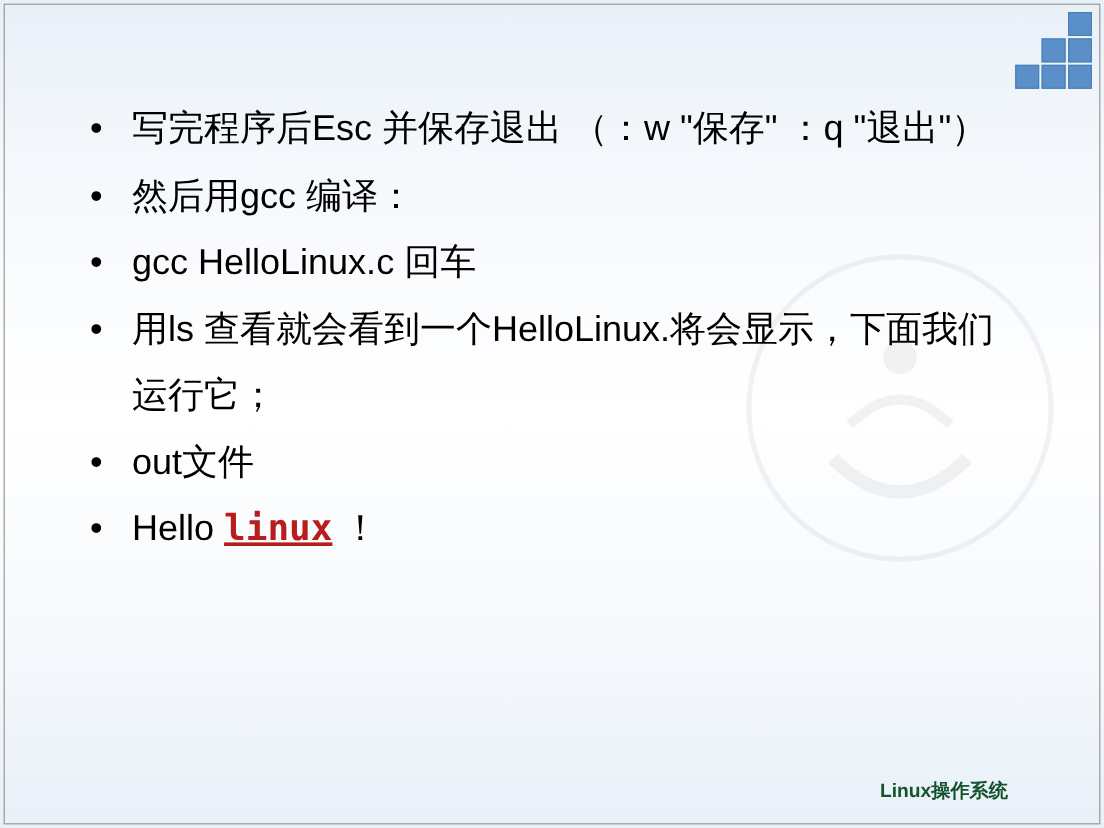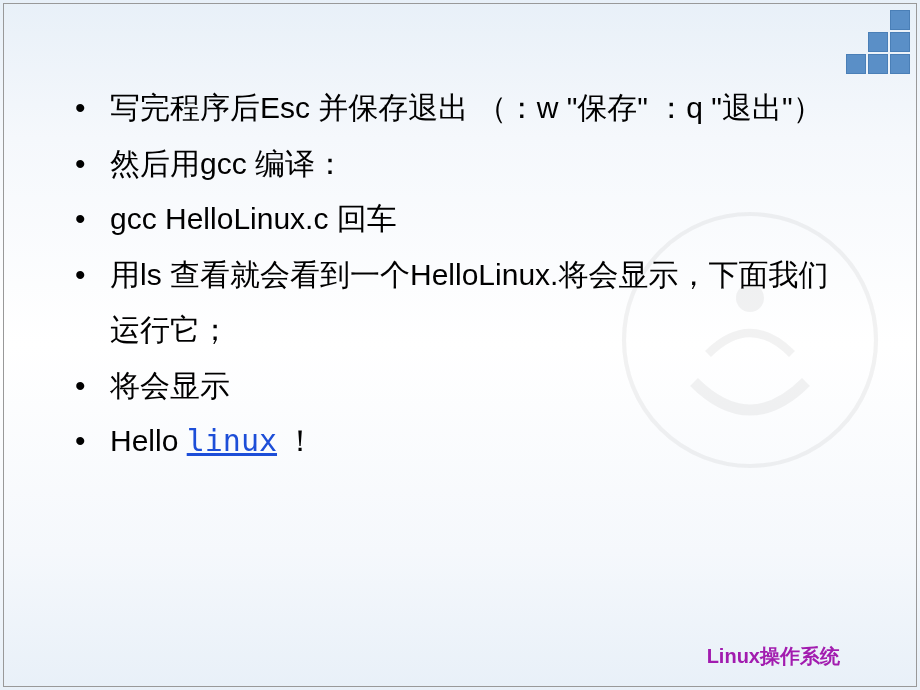--- a/index.html
+++ b/index.html
@@ -47,32 +47,32 @@
     }
     .bullet-item::before {
       content: "•";
       position: absolute;
       left: 5px;
       top: 0;
       font-size: 30px;
       color: #000;
     }
     .link-text {
-      color: #1d4ed8;
+      color: #b91c1c;
       text-decoration: underline;
       font-family: "SimSun", monospace;
-      font-weight: normal;
+      font-weight: bold;
     }
     .footer-label {
       position: absolute;
       bottom: 20px;
       right: 80px;
-      color: #a21caf;
+      color: #14532d;
       font-weight: bold;
-      font-size: 20px;
+      font-size: 16px;
     }
     .watermark-circle {
       position: absolute;
       right: 30px;
       top: 200px;
       width: 280px;
       height: 280px;
       opacity: 0.06;
       pointer-events: none;
     }
@@ -115,20 +115,20 @@
     <path d="M 70 110 Q 100 80 130 110" fill="none" stroke="#333" stroke-width="6"></path>
   </svg>
 </div>
 
 <div class="content">
   <ul class="bullet-list">
     <li class="bullet-item">    写完程序后Esc 并保存退出 （：w "保存" ：q "退出"）</li>
     <li class="bullet-item">    然后用gcc 编译：</li>
     <li class="bullet-item">    gcc HelloLinux.c 回车</li>
     <li class="bullet-item">    用ls 查看就会看到一个HelloLinux.将会显示，下面我们运行它；</li>
-    <li class="bullet-item">    将会显示</li>
+    <li class="bullet-item">    out文件</li>
     <li class="bullet-item">
       <span>    Hello </span><a href="#" class="link-text">linux</a><span> ！</span>
     </li>
   </ul>
 </div>
 
 <div class="footer-label">Linux操作系统</div>
 
 </body></html>

